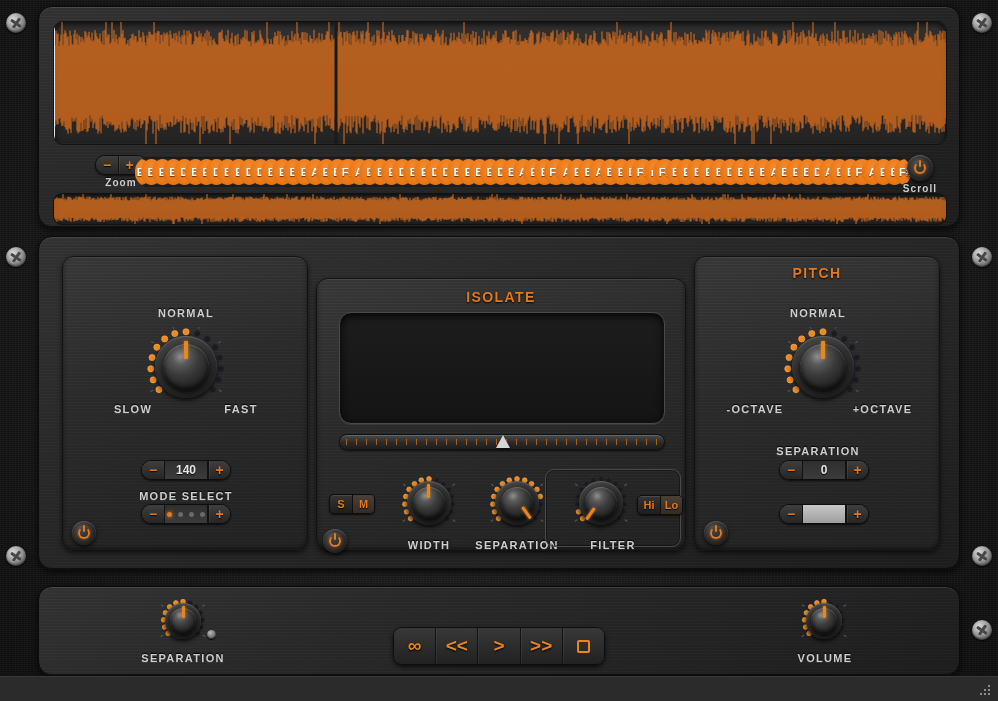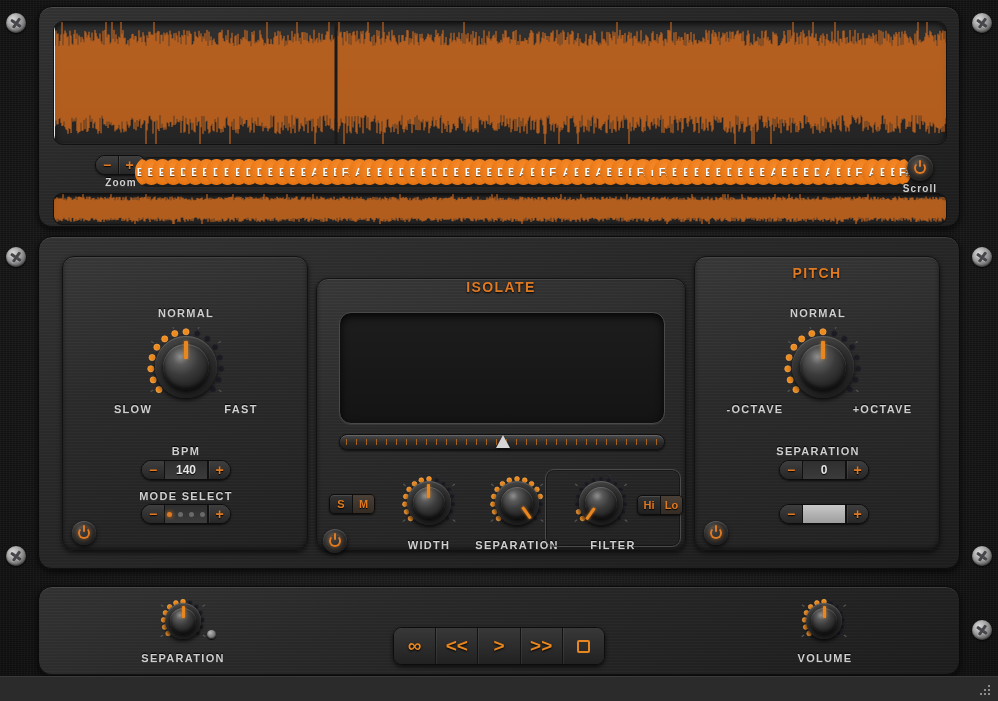--- a/index.html
+++ b/index.html
@@ -427,21 +427,20 @@
           <line x1="72.92991218041747" y1="63.05777274131205" x2="75.38736831328444" y2="64.77850205036519" stroke="#555" stroke-width="1.2"></line>
         </svg>
       <div class="collar" style="left:9px; top:9px; width:62px; height:62px;"></div>
       <div class="cap" style="left:17px; top:17px; width:46px; height:46px;"></div>
       <div class="pointer" style="left:38px; top:14px; width:4px; height:18px;"></div>
     </div>
 
     <div class="lbl" style="left:40px; top:146px; width:60px;">SLOW</div>
     <div class="lbl" style="left:148px;top:146px; width:60px;">FAST</div>
 
-    <div class="lbl" style="left:0; top:188px; width:246px;">BPM</div>
     <div class="pmgroup" style="position:absolute; left:78px; top:203px; width:90px;">
       <div class="pmbtn">−</div>
       <div class="pmval">140</div>
       <div class="pmbtn right">+</div>
     </div>
 
     <div class="lbl" style="left:0; top:233px; width:246px;">MODE SELECT</div>
     <div class="pmgroup" style="position:absolute; left:78px; top:247px; width:90px;">
       <div class="pmbtn">−</div>
       <div class="pmval" id="mode-dots" style="gap: 6px;">
@@ -452,21 +451,21 @@
         </div>
       <div class="pmbtn right">+</div>
     </div>
 
     <div class="power" style="left:9px; top:264px;">
       <i></i>
     </div>
   </div>
 
   <div class="sub-panel" style="left:316px; top:278px; width:370px; height:273px;">
-    <div class="panel-title" style="top:0;">ISOLATE</div>
+    <div class="panel-title" style="top:10px;">ISOLATE</div>
 
     <div id="isolate-display"></div>
 
     <div id="isolate-slider">
       <div class="ticks"></div>
       <div class="handle" style="left:156px;"></div>
     </div>
 
     <div class="seg" style="left:12px; top:215px;">
       <span>S</span>

